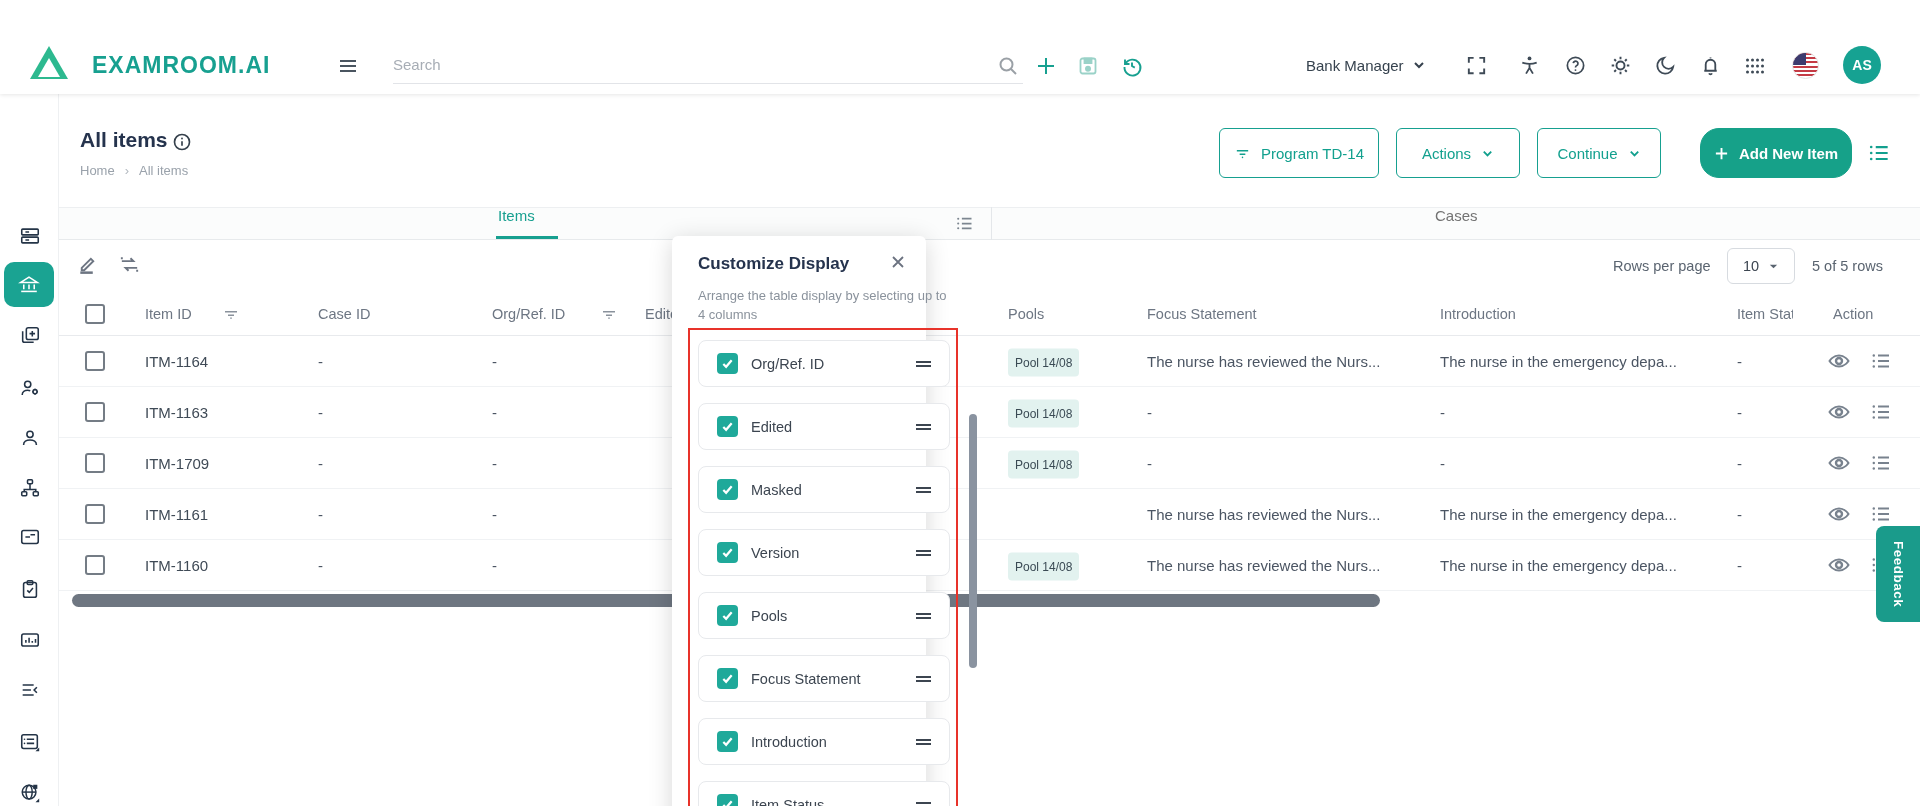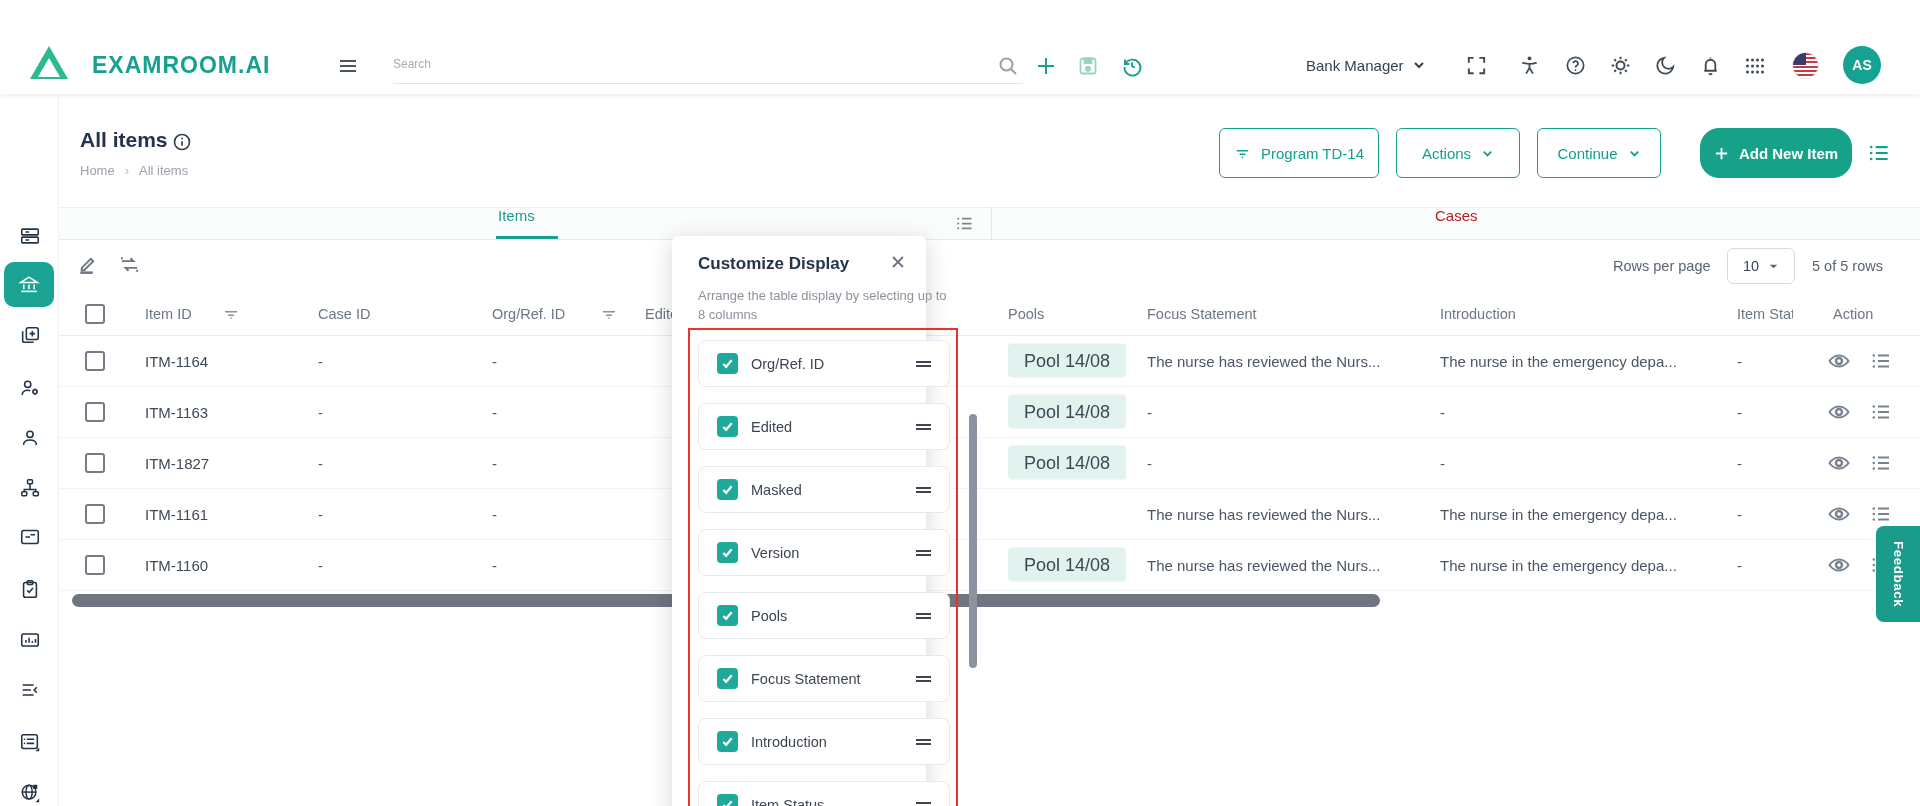--- a/index.html
+++ b/index.html
@@ -13,21 +13,21 @@
   .brand-text { position:absolute; left:92px; top:16px; font-size:23px; font-weight:bold;
                 color:#17a090; letter-spacing:1px; }
   .logo-tri { position:absolute; left:30px; top:10px; width:0; height:0;
               border-left:19px solid transparent; border-right:19px solid transparent;
               border-bottom:33px solid #2db98f; }
   .logo-tri:after { content:""; position:absolute; left:-11px; top:12px; width:0; height:0;
               border-left:11px solid transparent; border-right:11px solid transparent;
               border-bottom:19px solid #fff; }
   .search-wrap { position:absolute; left:393px; top:12px; width:630px; height:36px;
                  border-bottom:1px solid #e2e4e8; }
-  .search-wrap input { border:none; outline:none; width:560px; height:32px; font-size:12px;
+  .search-wrap input { border:none; outline:none; width:560px; height:32px; font-size:15px;
                  color:#444; font-family:"Liberation Sans",sans-serif; }
   .search-wrap input::placeholder { color:#a7adb5; }
   .tb-icon { position:absolute; top:18px; width:24px; height:24px; cursor:pointer; }
   .role-wrap { position:absolute; left:1306px; top:0; height:58px; display:flex; align-items:center;
                gap:8px; cursor:pointer; }
   .role-label { font-size:15px; color:#36424e; }
   .flag { position:absolute; left:1792px; top:16px; width:27px; height:27px; border-radius:50%;
           overflow:hidden; background:repeating-linear-gradient(#c43b45 0 2.1px, #fff 2.1px 4.2px);
           border:1px solid #e3e3e3; cursor:pointer; }
   .flag:after { content:""; position:absolute; left:0; top:0; width:13px; height:12px; background:#3c3b6e; }
@@ -52,21 +52,21 @@
          justify-content:center; gap:10px; cursor:pointer; }
   .btn.primary { background:#16a189; border-color:#16a189; color:#fff; font-weight:bold; }
 
   
   .tabbar { position:absolute; left:59px; top:171px; width:1861px; height:33px; background:#fbfcfc;
             border-top:1px solid #edeff1; border-bottom:1px solid #e7eaec; }
   .tab-divider { position:absolute; left:991px; top:171px; width:1px; height:33px; background:#e4e7ea; }
   .tab { position:absolute; top:171px; height:32px; display:flex; font-size:15px; cursor:pointer; }
   .tab-items { left:498px; color:#17a090; }
   .tab-underline { position:absolute; left:496px; top:200px; width:62px; height:3px; background:#17a090; }
-  .tab-cases { left:1435px; color:#b91c1c; }
+  .tab-cases { left:1435px; color:#737373; }
   .customize-ic { position:absolute; left:954px; top:177px; cursor:pointer; }
 
   
   .toolbar-ic { position:absolute; top:217px; cursor:pointer; }
   .rpp-label { position:absolute; left:1613px; top:222px; font-size:14.5px; color:#5a6470; }
   .rpp-select { position:absolute; left:1727px; top:212px; width:68px; height:36px; border:1px solid #d7dbe0;
                 border-radius:6px; display:flex; align-items:center; justify-content:center; gap:9px;
                 font-size:14.5px; color:#3c4550; cursor:pointer; background:#fff; }
   .rows-count { position:absolute; left:1812px; top:222px; font-size:14.5px; color:#5a6470; }
 
@@ -75,21 +75,21 @@
            font-size:14.5px; color:#6d7683; }
   .thead > div, .trow > div { position:absolute; top:50%; transform:translateY(-50%); white-space:nowrap; }
   .trows { position:absolute; left:0; top:300px; width:1920px; }
   .trow { position:relative; width:1920px; height:51px; border-bottom:1px solid #f0f2f4;
           font-size:15px; color:#3f4a56; }
   .l-check{left:85px} .l-item{left:145px} .l-fil1{left:222px} .l-case{left:318px} .l-org{left:492px}
   .l-fil2{left:600px} .l-edit{left:645px} .l-pools{left:1008px} .l-focus{left:1147px}
   .l-intro{left:1440px} .l-status{left:1737px} .l-eye{left:1827px} .l-list{left:1869px}
   .h-status { width:56px; overflow:hidden; }
   .cb { width:20px; height:20px; border:2px solid #747c85; border-radius:3px; background:#fff; cursor:pointer; }
-  .pool-badge { background:#e2f2ef; color:#3a4a54; font-size:18px; padding:7px 16px; border-radius:4px; }
+  .pool-badge { background:#e2f2ef; color:#3a4a54; font-size:12px; padding:7px 7px; border-radius:4px; }
   .cell-txt { color:#4b5563; }
   .hscroll { position:absolute; left:72px; top:558px; width:1308px; height:13px; background:#6e7681;
              border-radius:7px; z-index:20; cursor:pointer; }
 
   
   .popup { position:absolute; left:672px; top:200px; width:254px; height:606px; background:#fff;
            border-radius:6px; box-shadow:0 4px 24px rgba(0,0,0,.16); z-index:50; }
   .popup-title { position:absolute; left:26px; top:18px; font-size:17px; font-weight:600; color:#25334d; }
   .popup-close { position:absolute; right:20px; top:18px; cursor:pointer; }
   .popup-desc { position:absolute; left:26px; top:50px; width:258px; font-size:13px; line-height:19px; color:#8a929c; }
@@ -483,21 +483,21 @@
             <circle cx="4.8" cy="12" r="1.2" fill="#78828e" stroke="none"></circle>
             <circle cx="4.8" cy="17.5" r="1.2" fill="#78828e" stroke="none"></circle>
           </svg>
         </div>
     </div>
 
     <div class="trow">
       <div class="l-check">
           <span class="cb" style="display:block;"></span>
         </div>
-      <div class="l-item">ITM-1827</div>
+      <div class="l-item">ITM-1709</div>
       <div class="l-case cell-txt">-</div>
       <div class="l-org cell-txt">-</div>
       <div class="l-pools"><span class="pool-badge">Pool 14/08</span></div>
       <div class="l-focus cell-txt">-</div>
       <div class="l-intro cell-txt">-</div>
       <div class="l-status cell-txt">-</div>
       <div class="l-eye">
           <svg width="24" height="24" viewBox="0 0 24 24" fill="none" stroke="#78828e" stroke-width="2">
             <path d="M2.5 12S6 6.5 12 6.5 21.5 12 21.5 12 18 17.5 12 17.5 2.5 12 2.5 12z"></path>
             <circle cx="12" cy="12" r="3" stroke-width="2.4"></circle>
@@ -569,21 +569,21 @@
 
   <div class="hscroll"></div>
 
   <div class="popup">
     <div class="popup-title">Customize Display</div>
     <div class="popup-close">
       <svg width="16" height="16" viewBox="0 0 16 16" fill="none" stroke="#6b7280" stroke-width="1.8">
           <path d="M3 3l10 10M13 3L3 13"></path>
         </svg>
     </div>
-    <div class="popup-desc">Arrange the table display by selecting up to 8 columns</div>
+    <div class="popup-desc">Arrange the table display by selecting up to 4 columns</div>
 
     <div class="red-rect"></div>
 
     <div class="opt-card" style="top:104px;">
       <span class="opt-check">
           <svg width="13" height="13" viewBox="0 0 14 14" fill="none" stroke="#fff" stroke-width="2.4">
             <path d="M2.5 7.5l3 3 6-7"></path>
           </svg>
         </span>
       <span class="opt-label">Org/Ref. ID</span>

